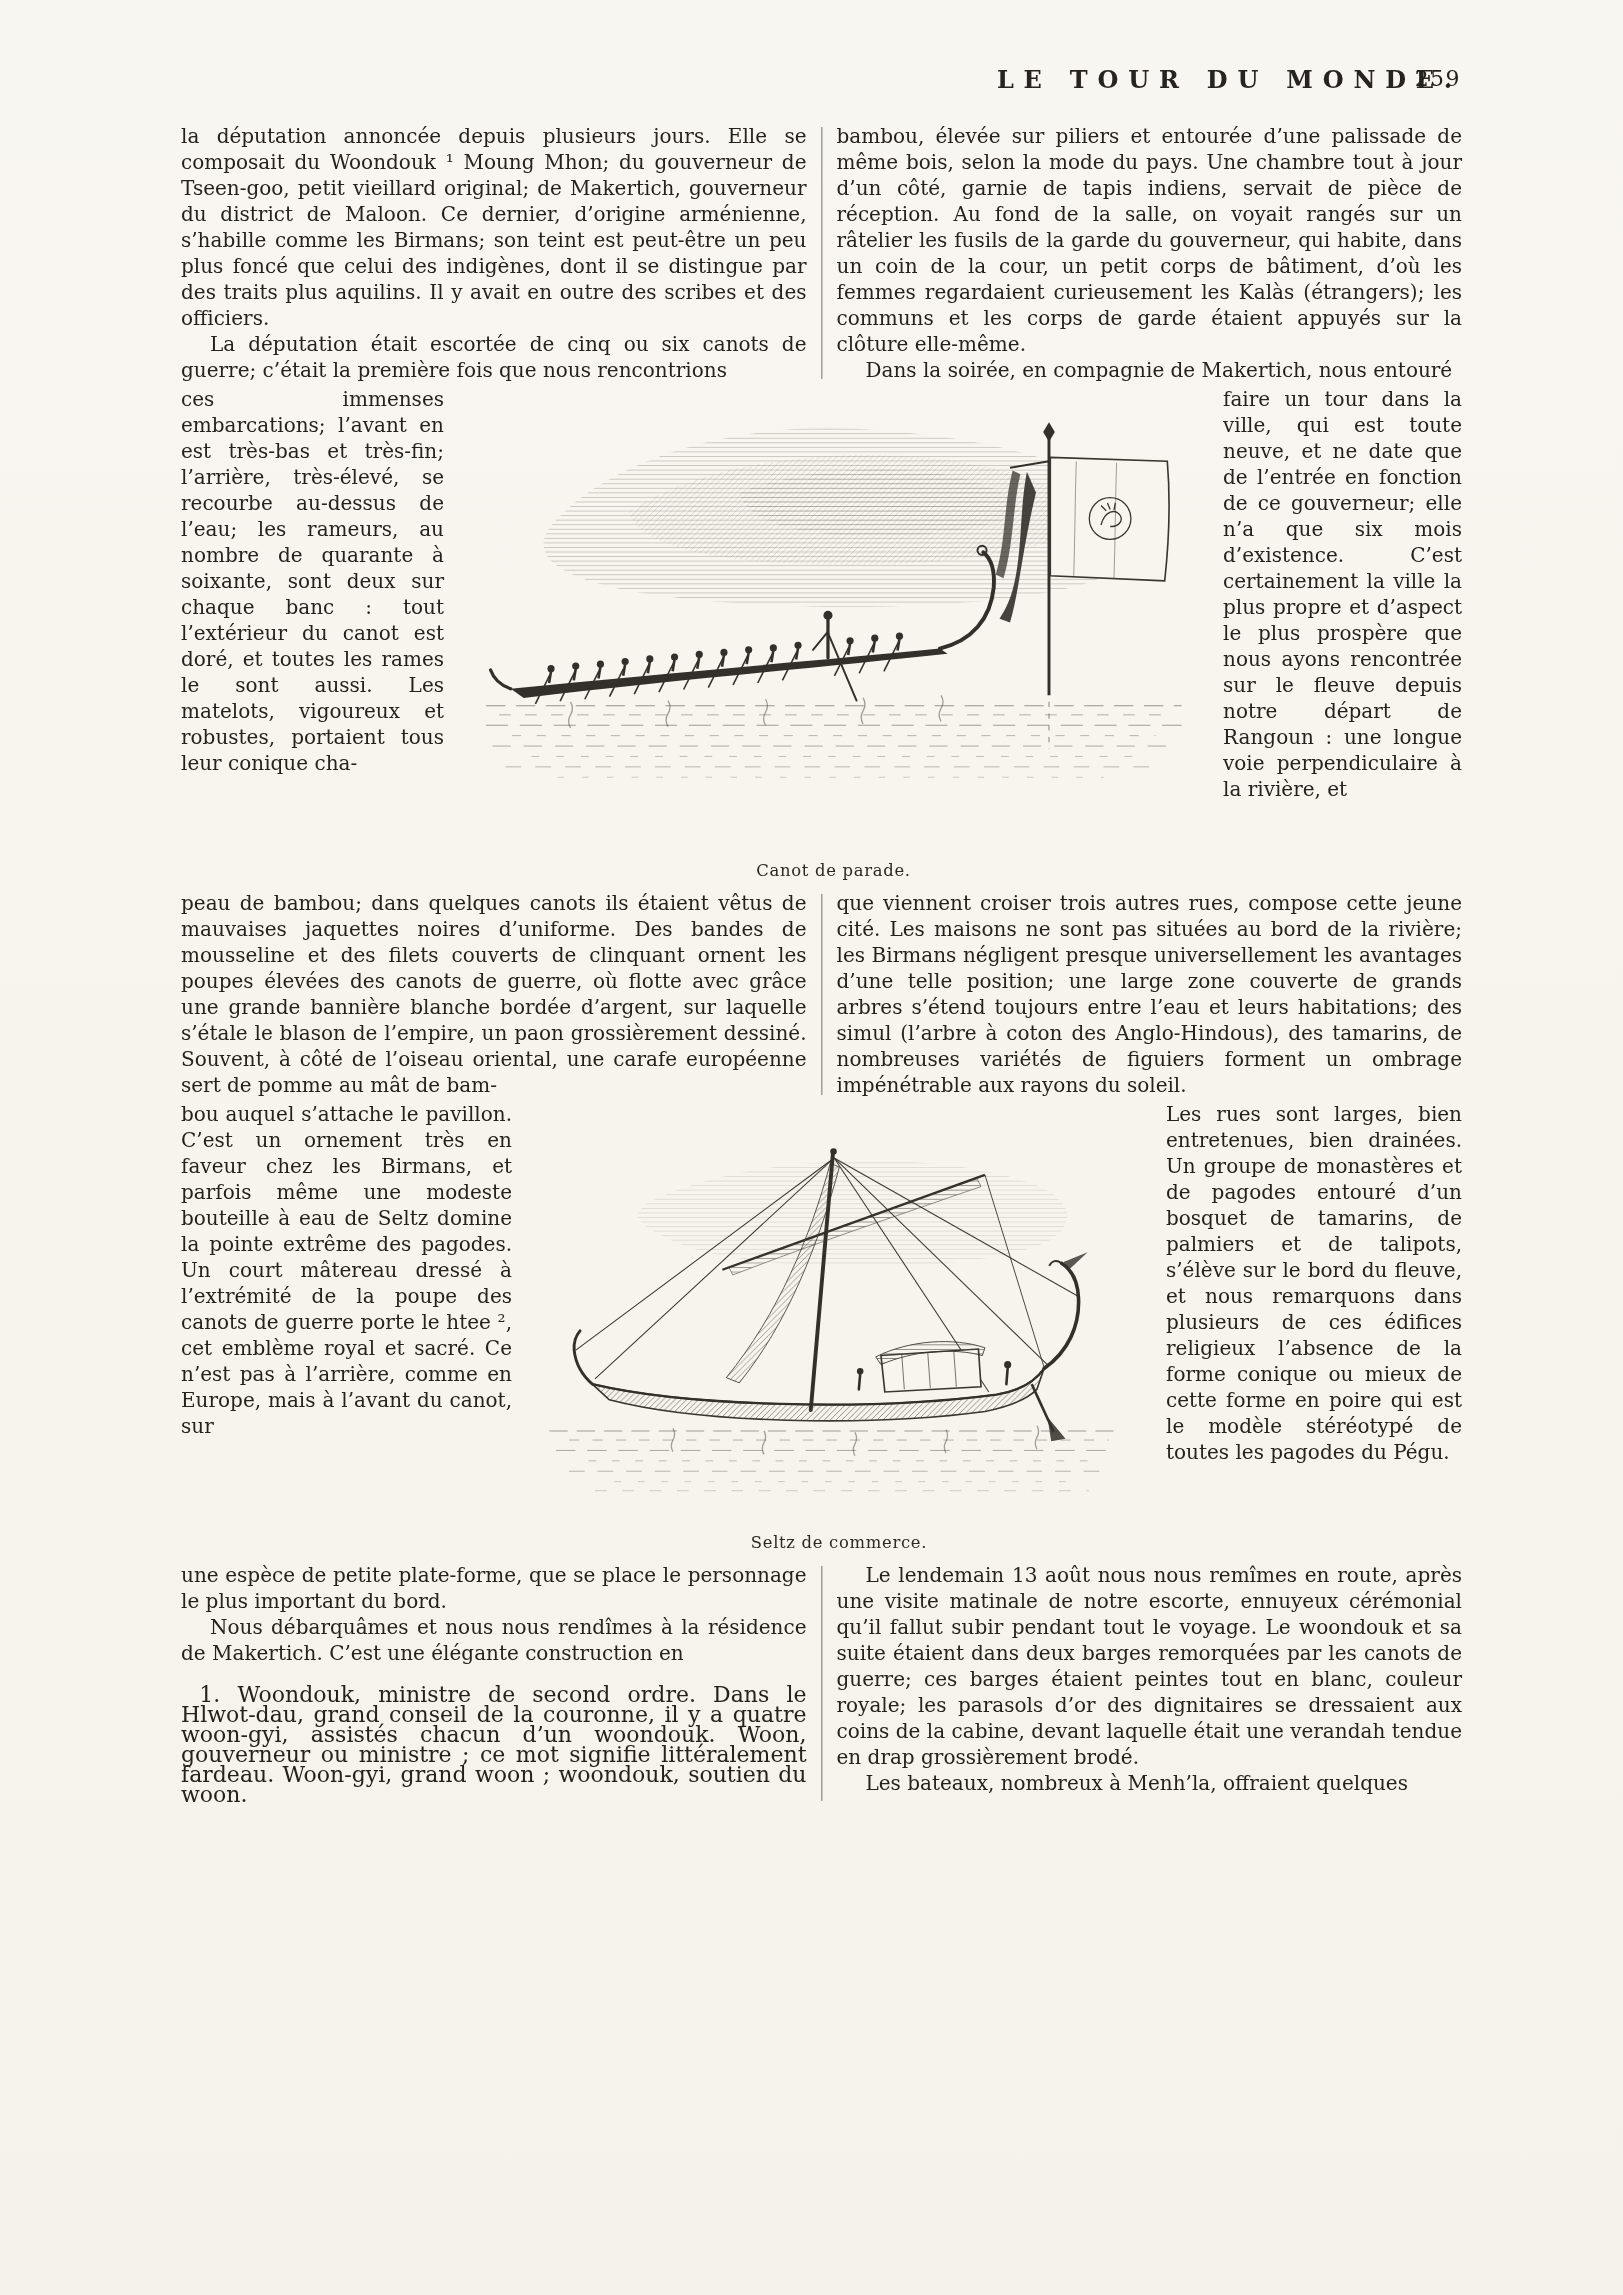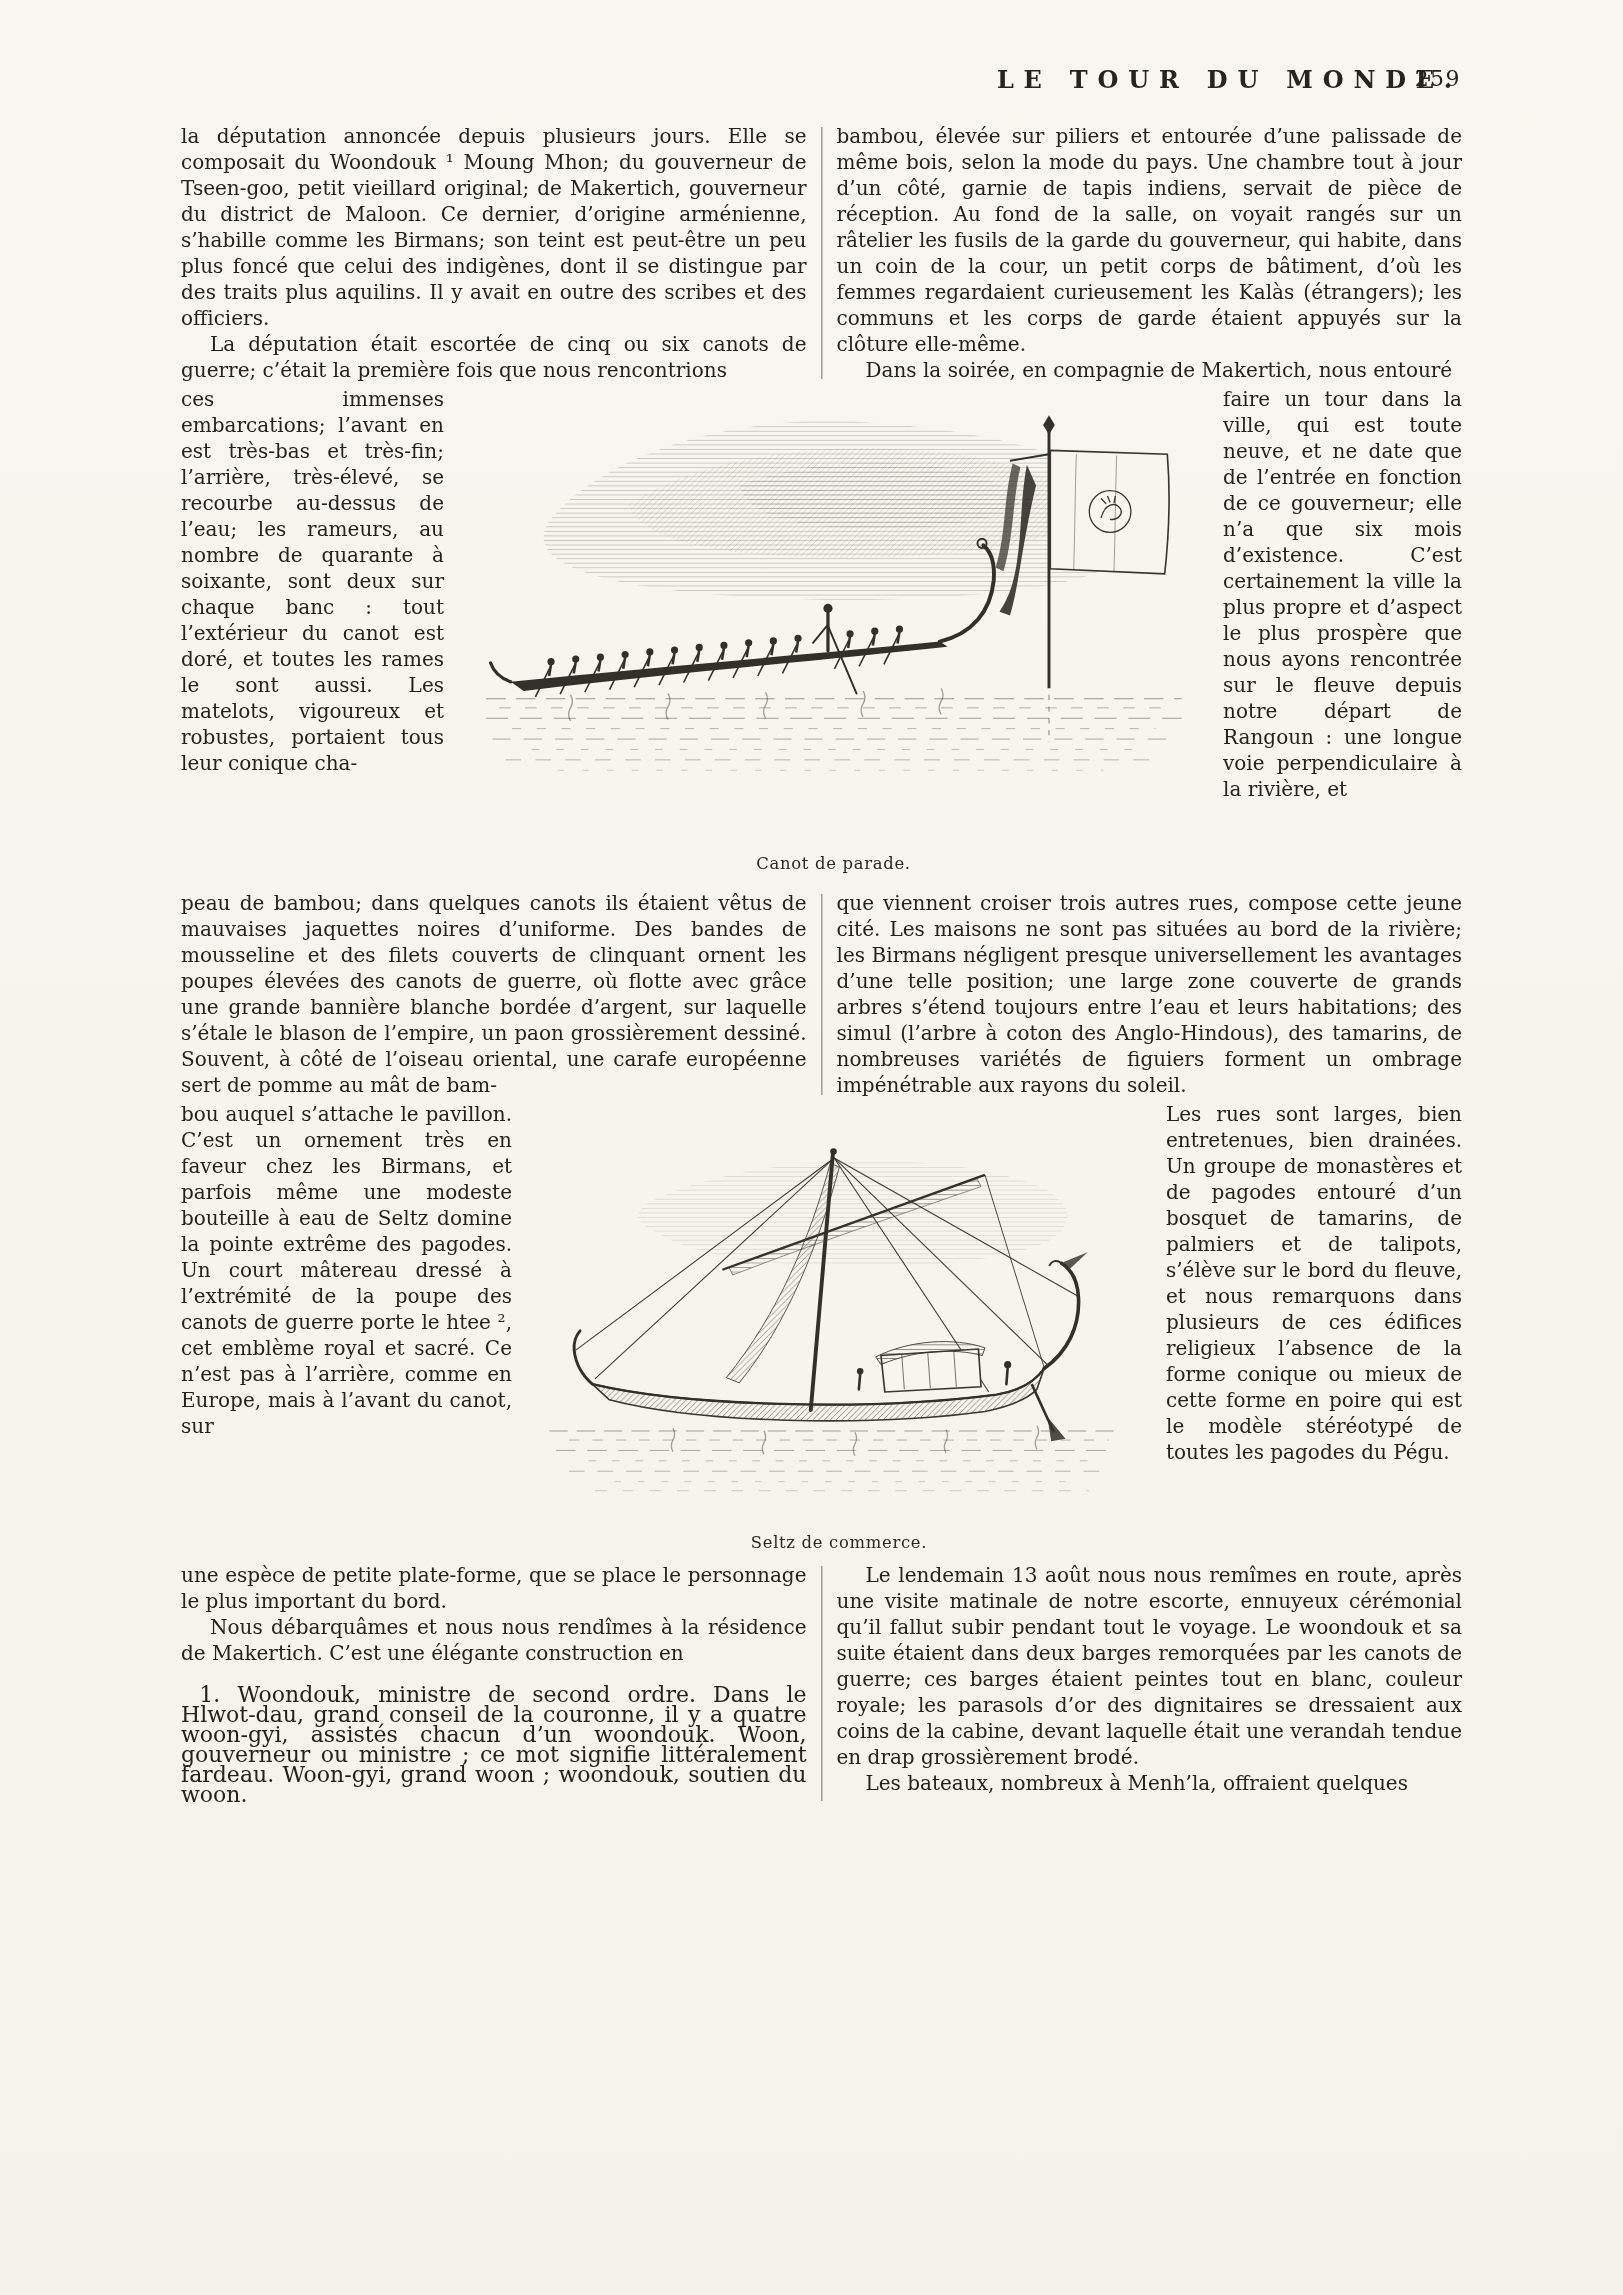--- a/index.html
+++ b/index.html
@@ -40,21 +40,21 @@
   .two-col { display: flex; gap: 30px; position: relative; }
   .two-col .col { flex: 1 1 0; min-width: 0; }
   .col-rule {
     position: absolute; left: 50%; top: 3.9px; bottom: 3.9px; width: 1.3px;
     background: #565149; opacity: .8; transform: translateX(-50%);
   }
   .band { display: flex; position: relative; margin-top: 2.6px; }
   .band .nl, .band .nr { flex: none; }
   .band .figwrap {
     flex: 1 1 auto; min-width: 0;
-    display: flex; flex-direction: column; align-items: center; justify-content: flex-start;
+    display: flex; flex-direction: column; align-items: center; justify-content: center;
   }
   .band1 { min-height: 501px; }
   .band1 .nl { width: 263px; }
   .band1 .nr { width: 239px; }
   .band1 .figwrap { padding: 2.6px 15.7px 0 15.7px; }
   .band2 { min-height: 432px; }
   .band2 .nl { width: 331px; }
   .band2 .nr { width: 296px; }
   .band2 .figwrap { padding: 5.2px 18.3px 0 18.3px; }
   figure { margin: 0; width: 100%; display: flex; flex-direction: column; align-items: center; }

